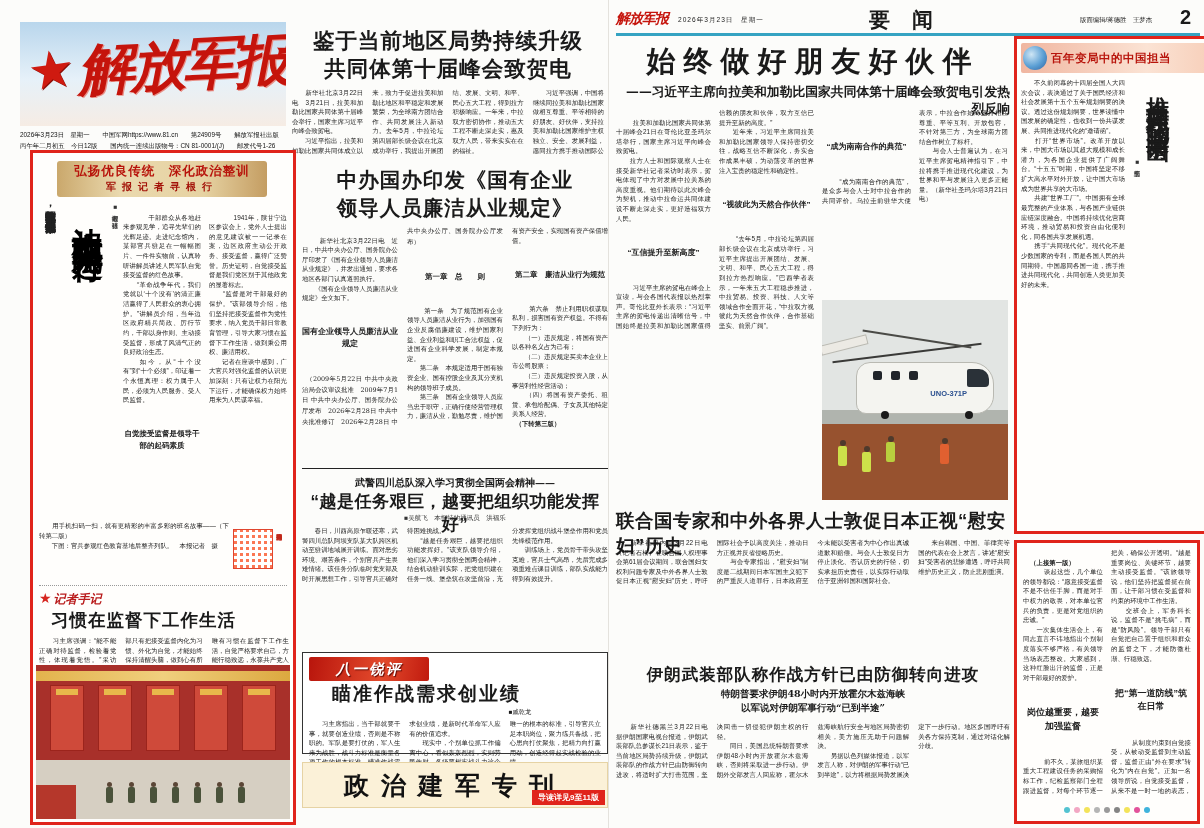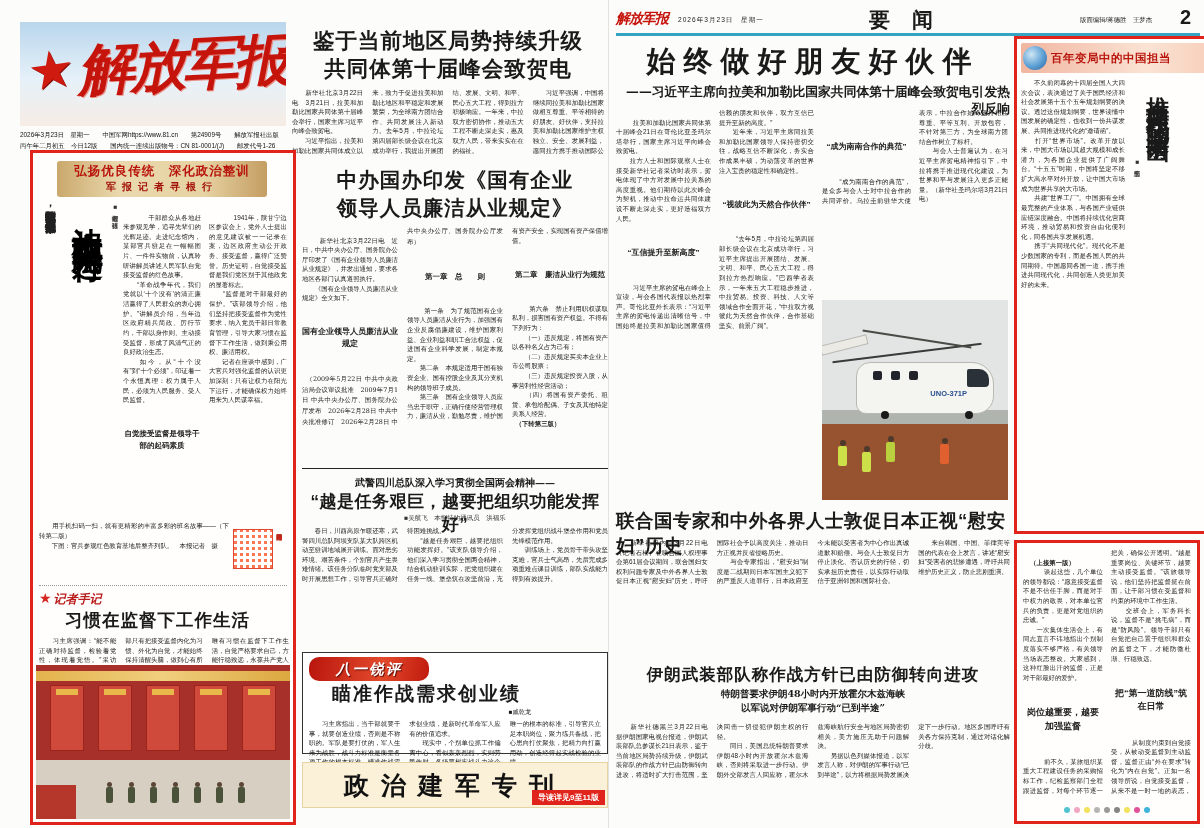--- a/index.html
+++ b/index.html
@@ -45,21 +45,21 @@
   .qr-wrap { display:flex; margin-left:4px; }
   .qr { width:40px; height:40px; margin-top:8px;
       background:
        repeating-linear-gradient(0deg,#e0452e 0 3px,#fff 3px 6px),
        repeating-linear-gradient(90deg,#e0452e 0 3px,#fff 3px 6px);
       background-blend-mode:screen; border:1px solid #e0452e; }
   .qr-label { font-size:6px; color:#c0291b; margin-left:2px; margin-top:8px; line-height:1.2; }
   .notes-sec { position:absolute; left:6px; top:436px; width:250px; }
   .notes-logo { display:inline-block; color:#b91c1c; font-weight:bold; font-size:12px; font-style:italic; }
   .notes-star { color:#d6261f; font-size:14px; margin-right:2px; }
-  .notes-title { display:inline-block; font-size:17.5px; font-weight:bold; letter-spacing:1px; margin-left:26px; }
+  .notes-title { display:inline-block; font-size:17.5px; font-weight:bold; letter-spacing:1px; margin-left:12px; }
   .notes-body { margin-top:4px; height:46px; }
   .f-photo { position:absolute; left:3px; top:512px; width:254px; height:154px; overflow:hidden;
       background:linear-gradient(180deg,#a8302a 0 62%, #d6cfc2 62% 100%); }
   .f-banner-strip { position:absolute; top:6px; left:0; width:100%; height:10px;
       background:linear-gradient(90deg,#e3b34d,#f0cf7e 50%,#dca83f); }
   .f-panel { position:absolute; top:20px; width:34px; height:66px; background:#cf4a3a;
       border:1px solid #9c241c; }
   .f-panel::before { content:""; display:block; margin:3px auto 0; width:22px; height:6px; background:#e8b84b; }
   .f-ground-fence { position:absolute; left:0; bottom:0; width:40px; height:34px; background:#b5372b; }
   .f-soldier { position:absolute; bottom:16px; width:7px; height:16px; background:#4a523a; border-radius:2px; }
@@ -73,21 +73,21 @@
   .sep-line { left:302px; top:468px; width:306px; border-top:1.5px solid #222; }
   .wj-kicker { left:302px; top:476px; width:306px; text-align:center; font-size:10px; font-weight:bold;
       font-family:"DejaVu Serif", serif; }
   .wj-head { left:302px; top:490px; width:306px; text-align:center; font-size:17px; font-weight:bold; letter-spacing:.5px; }
   .wj-byline { left:302px; top:514px; width:306px; text-align:center; font-size:6.5px; color:#333; }
   .wj-body { left:302px; top:526px; width:306px; height:118px; }
   .rui-box { left:302px; top:652px; width:306px; height:102px; border:1.5px solid #333; background:#fff; padding:4px 6px; }
   .rui-logo { display:inline-block; width:120px; height:24px; text-align:center;
       background:linear-gradient(180deg,#e8немcc,#fff); background:linear-gradient(100deg,#b8150c,#e34a2c 60%,#c01a0e);
       color:#fff; font-weight:bold; font-style:italic; font-size:14.5px; line-height:24px; letter-spacing:2px;
-      border-radius:10px; text-shadow:1px 1px 1px #5e0700; vertical-align:top; }
+      border-radius:2px; text-shadow:1px 1px 1px #5e0700; vertical-align:top; }
   .rui-head { display:inline-block; margin-left:23px; font-size:19px; font-weight:bold; letter-spacing:2px; }
   .rui-byline { text-align:center; font-size:6.3px; margin:1px 0 2px 130px; }
   .rui-body { height:58px; }
   .special { left:302px; top:762px; width:306px; height:46px; background:#fbf1d8; border:1px solid #e6d3a4;
       text-align:center; position:absolute; }
   .special-title { font-size:25px; font-weight:bold; letter-spacing:12px; line-height:44px; color:#111; }
   .special-tag { position:absolute; right:2px; bottom:2px; background:#e0241b; color:#fff;
       font-size:8px; font-weight:bold; padding:2px 6px; }
   
   .fold { left:608px; top:0; width:1px; height:828px; background:#e4e2dd; }

